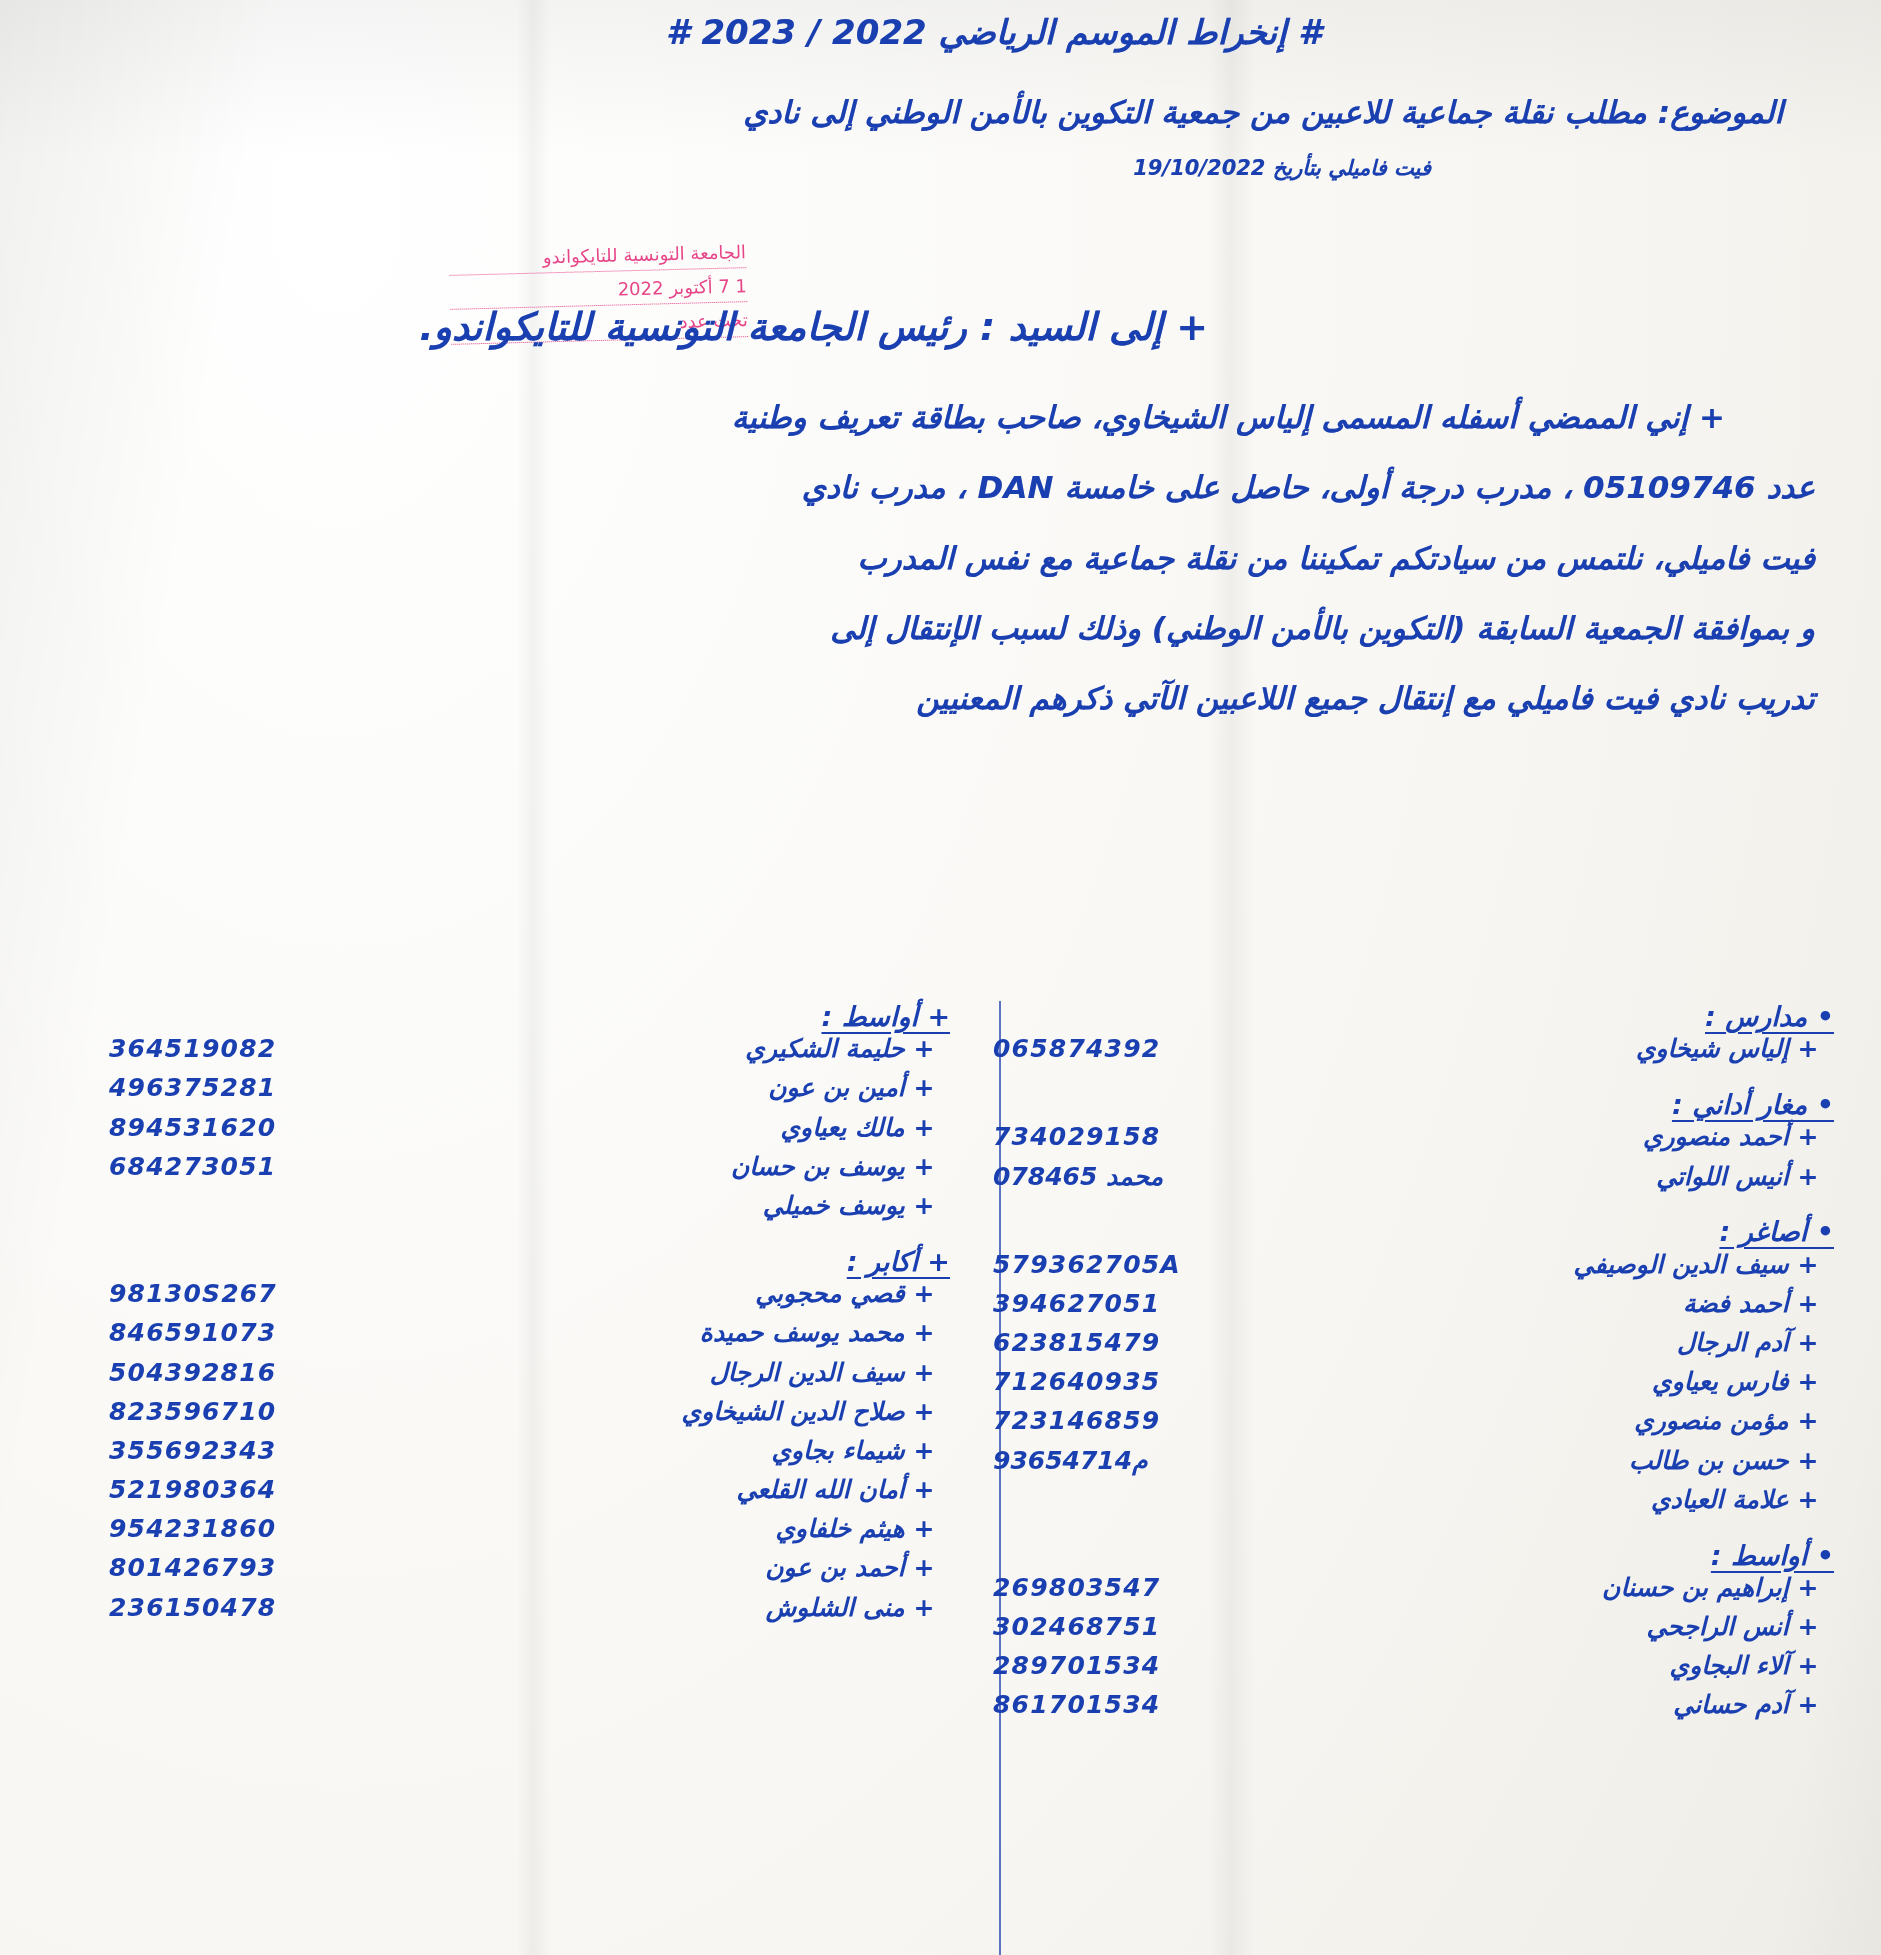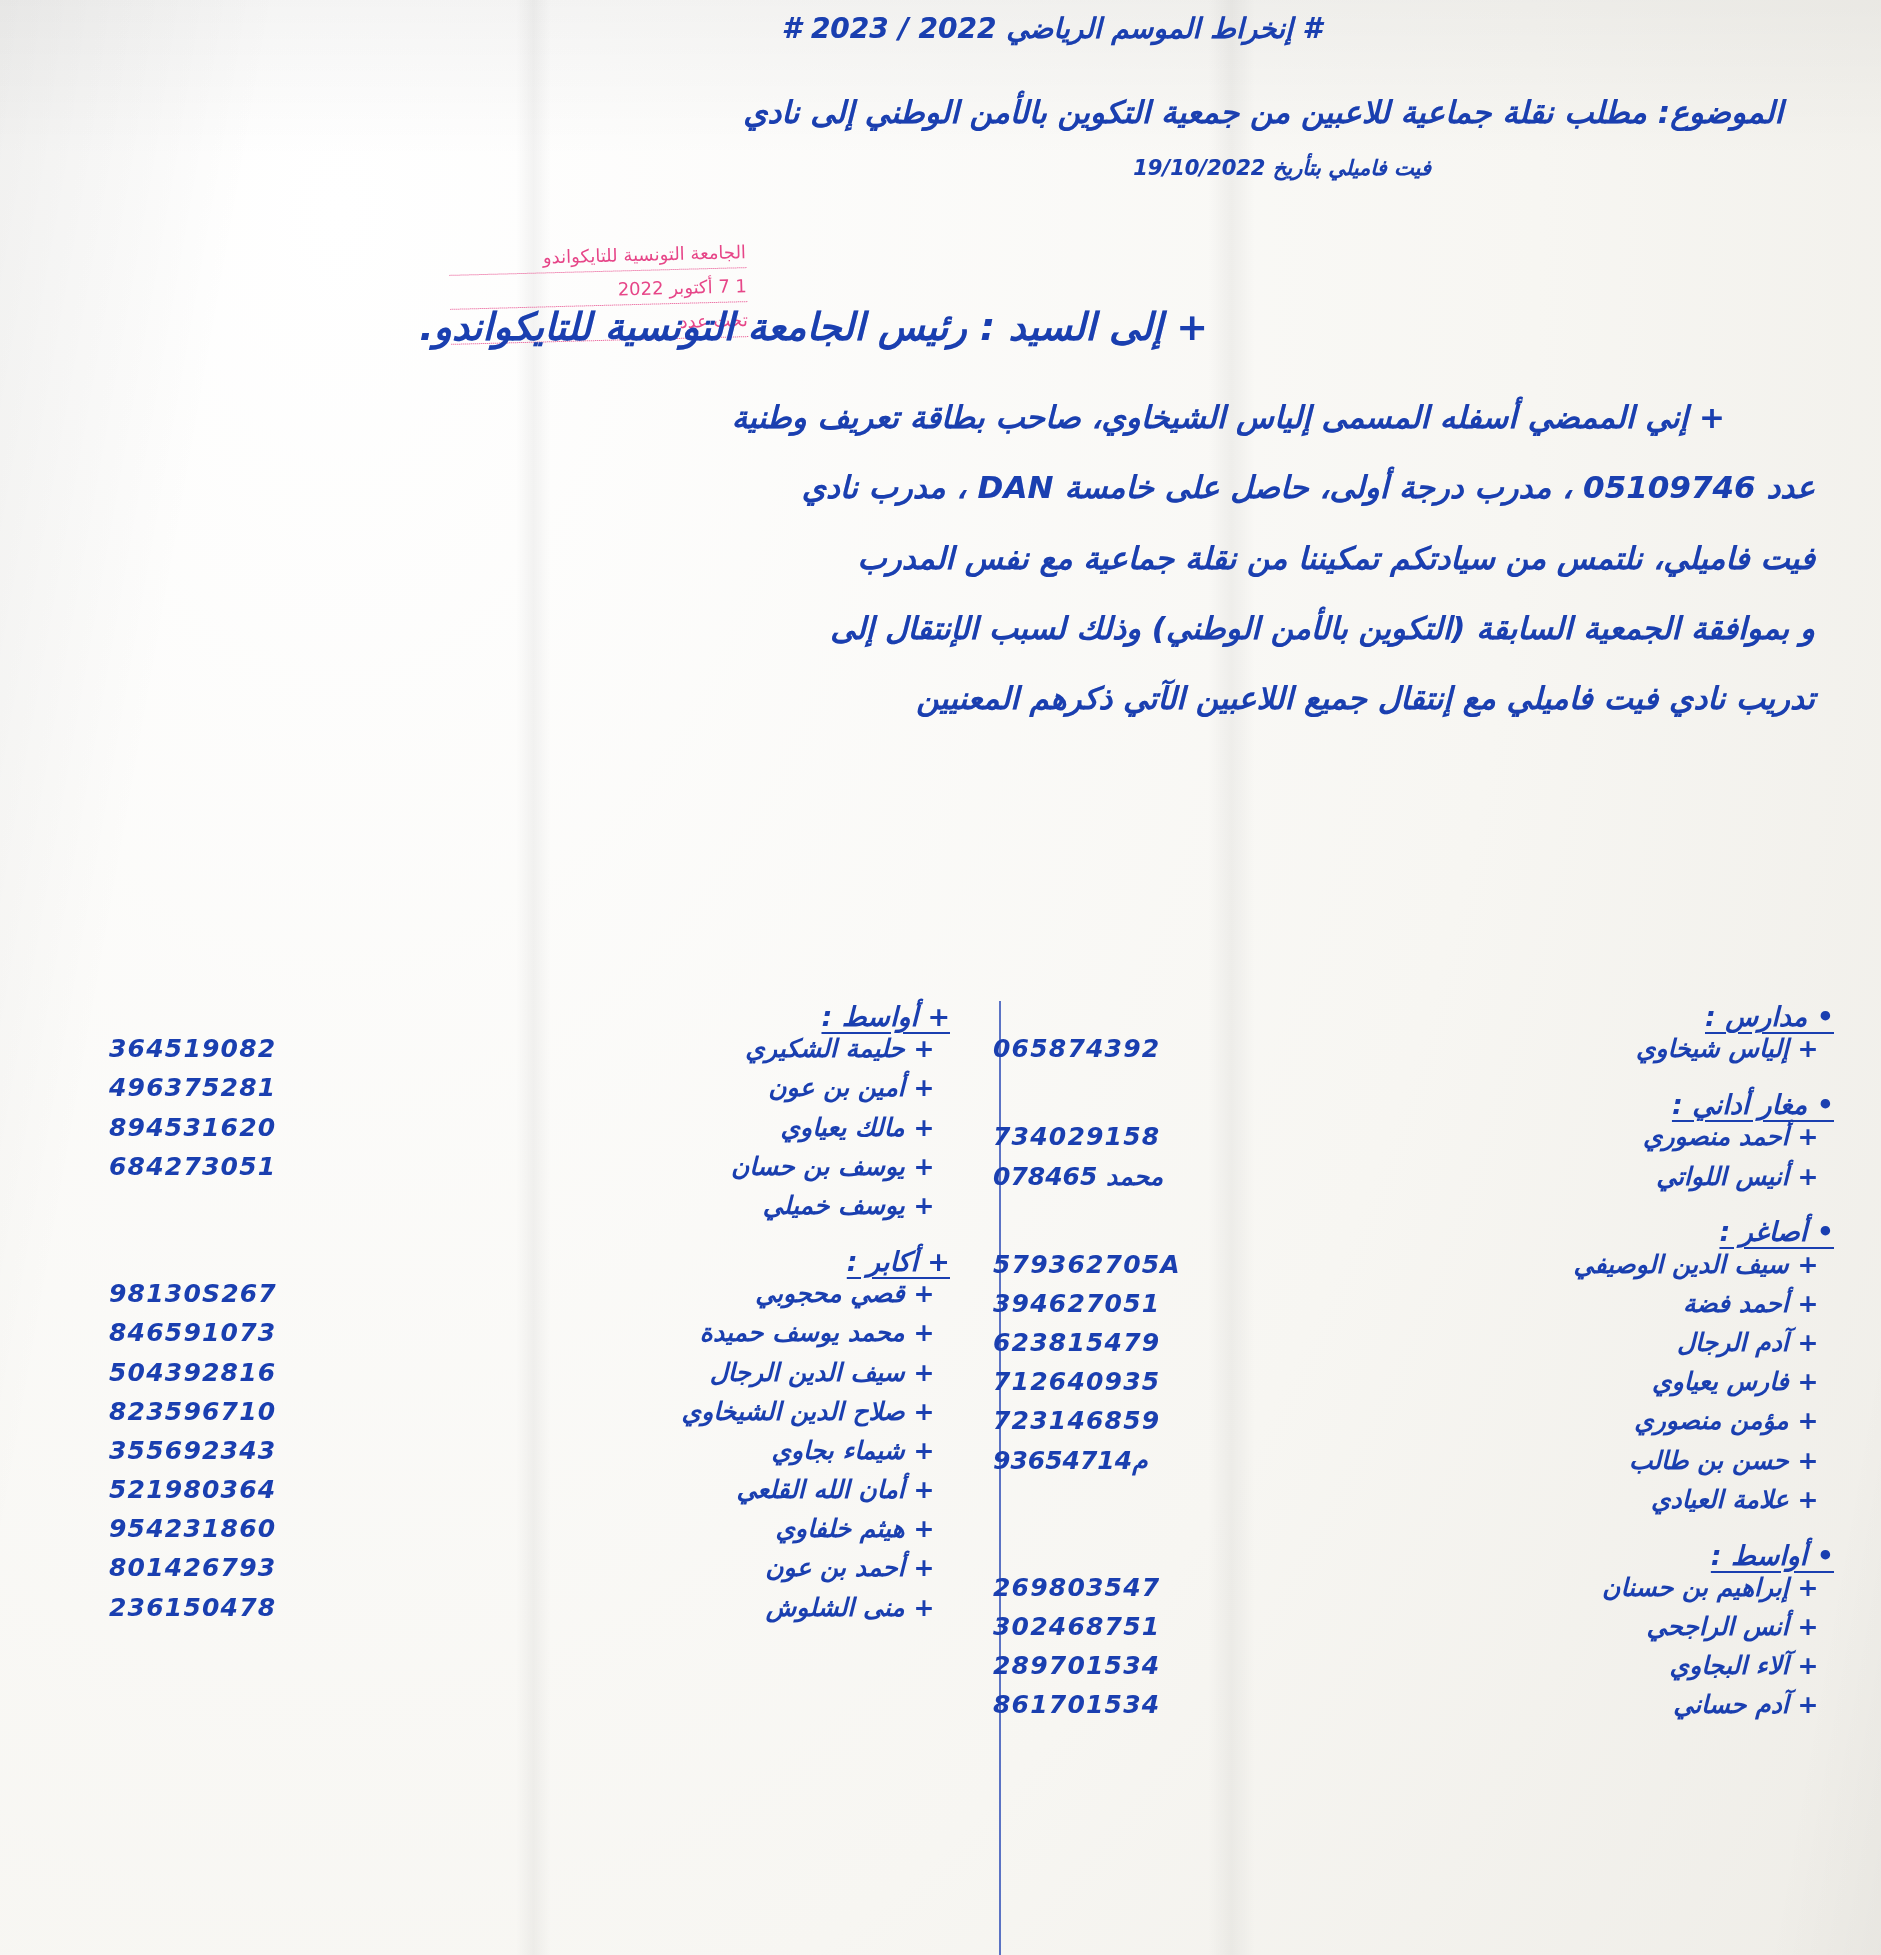--- a/index.html
+++ b/index.html
@@ -48,21 +48,21 @@
   .hand {
     font-style: italic;
     font-weight: 600;
     text-shadow: 0 0 0.4px rgba(26,63,176,0.35);
   }
 
   
   .title {
     top: 11.7px;
     right: 559px;
-    font-size: 28px;
+    font-size: 34px;
   }
   .subject-1 { top: 94px; right: 98px; font-size: 31px; }
   .subject-2 { top: 156px; right: 450px; font-size: 21px; }
 
   .stamp-fed {
     position: absolute;
     top: 242px;
     right: 1134px;
     width: 297px;
     color: #e5377f;

